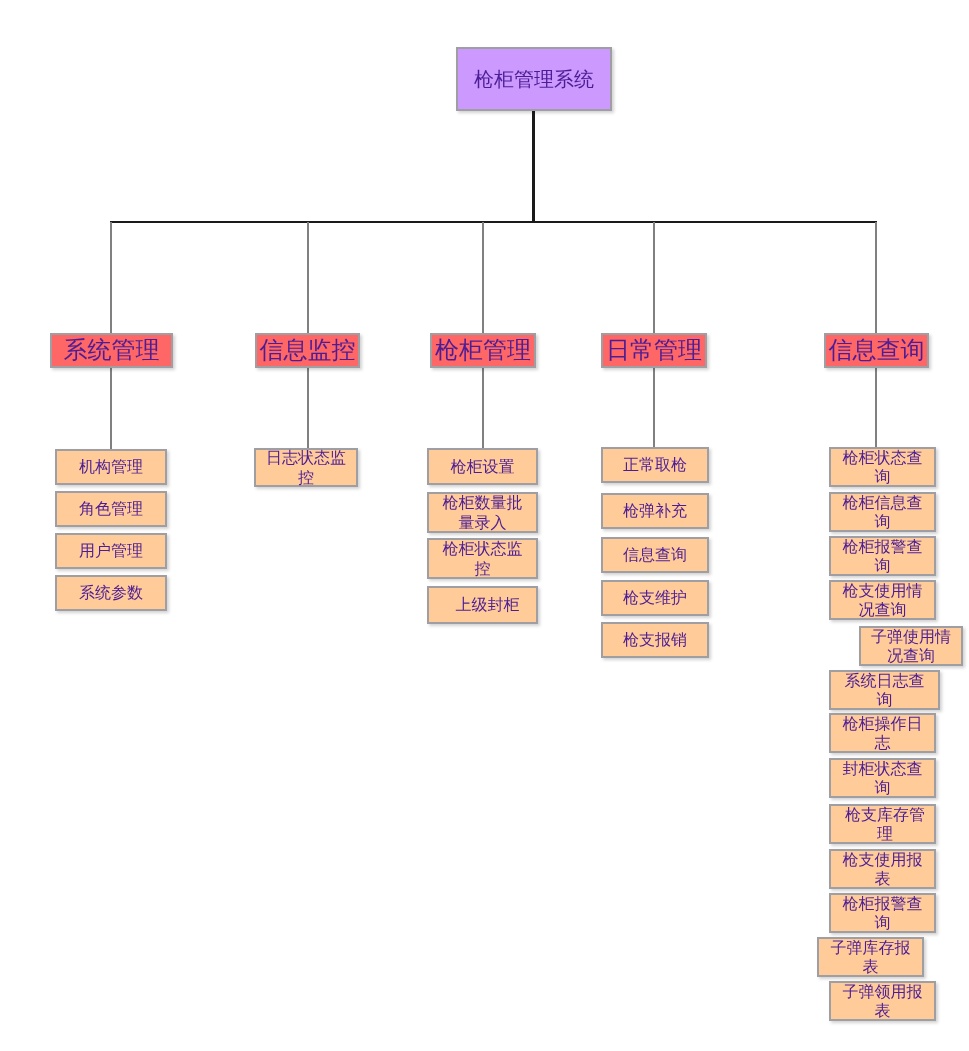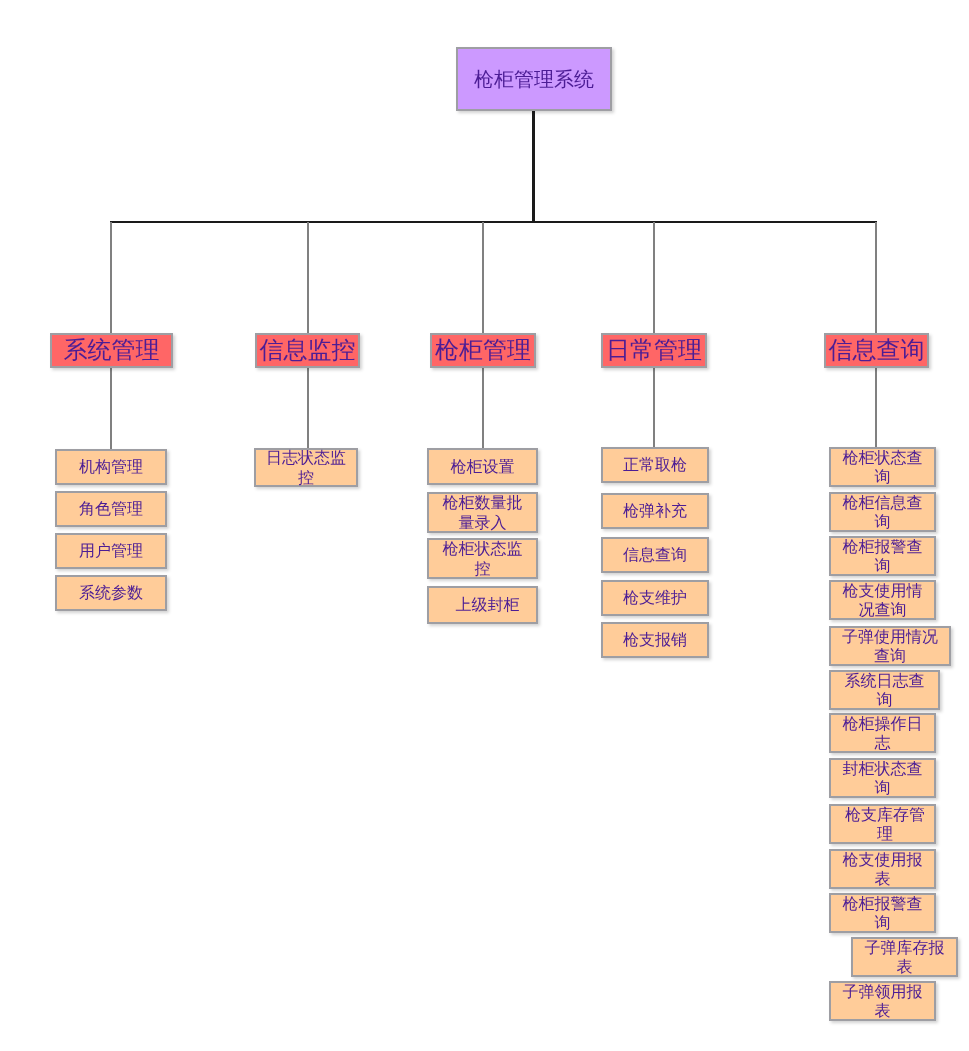--- a/index.html
+++ b/index.html
@@ -94,23 +94,23 @@
   <div class="node node-leaf" style="left:601px; top:447px; width:108px; height:36px;">正常取枪</div>
   <div class="node node-leaf" style="left:601px; top:493px; width:108px; height:36px;">枪弹补充</div>
   <div class="node node-leaf" style="left:601px; top:537px; width:108px; height:36px;">信息查询</div>
   <div class="node node-leaf" style="left:601px; top:580px; width:108px; height:36px;">枪支维护</div>
   <div class="node node-leaf" style="left:601px; top:622px; width:108px; height:36px;">枪支报销</div>
 
   <div class="node node-leaf" style="left:829px; top:447px; width:107px; height:40px;">枪柜状态查询</div>
   <div class="node node-leaf" style="left:829px; top:492px; width:107px; height:40px;">枪柜信息查询</div>
   <div class="node node-leaf" style="left:829px; top:536px; width:107px; height:40px;">枪柜报警查询</div>
   <div class="node node-leaf" style="left:829px; top:580px; width:107px; height:40px;">枪支使用情况查询</div>
-  <div class="node node-leaf" style="left:829px; top:626px; width:122px; height:40px;">子弹使用情况查询</div>
+  <div class="node node-leaf" style="left:859px; top:626px; width:104px; height:40px;">子弹使用情况查询</div>
   <div class="node node-leaf" style="left:829px; top:670px; width:111px; height:40px;">系统日志查询</div>
   <div class="node node-leaf" style="left:829px; top:713px; width:107px; height:40px;">枪柜操作日志</div>
   <div class="node node-leaf" style="left:829px; top:758px; width:107px; height:40px;">封柜状态查询</div>
   <div class="node node-leaf" style="left:829px; top:804px; width:107px; height:40px;padding-left:11px;">枪支库存管理</div>
   <div class="node node-leaf" style="left:829px; top:849px; width:107px; height:40px;">枪支使用报表</div>
   <div class="node node-leaf" style="left:829px; top:893px; width:107px; height:40px;">枪柜报警查询</div>
-  <div class="node node-leaf" style="left:851px; top:937px; width:107px; height:40px;">子弹库存报表</div>
+  <div class="node node-leaf" style="left:817px; top:937px; width:107px; height:40px;">子弹库存报表</div>
   <div class="node node-leaf" style="left:829px; top:981px; width:107px; height:40px;">子弹领用报表</div>
 
 </div>
 
 </body></html>

